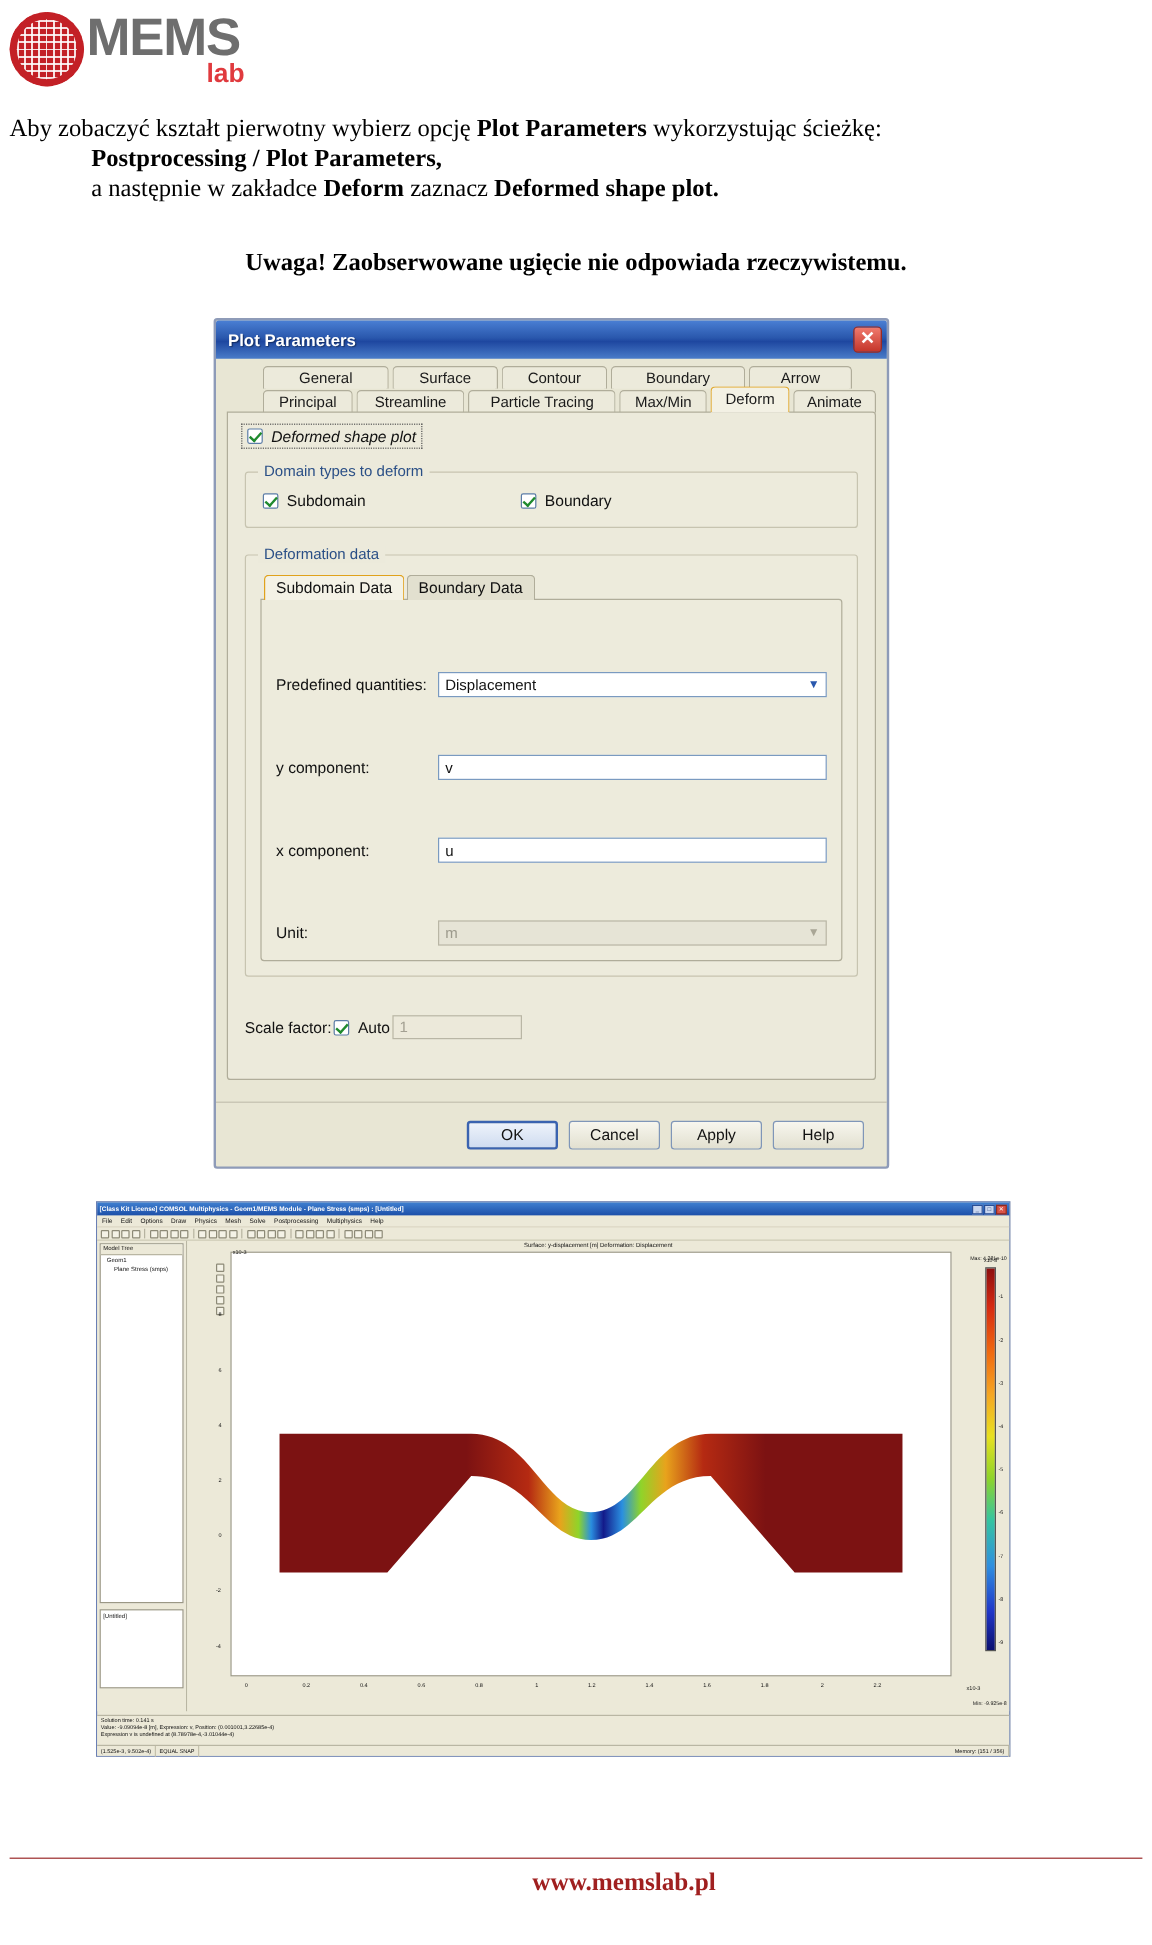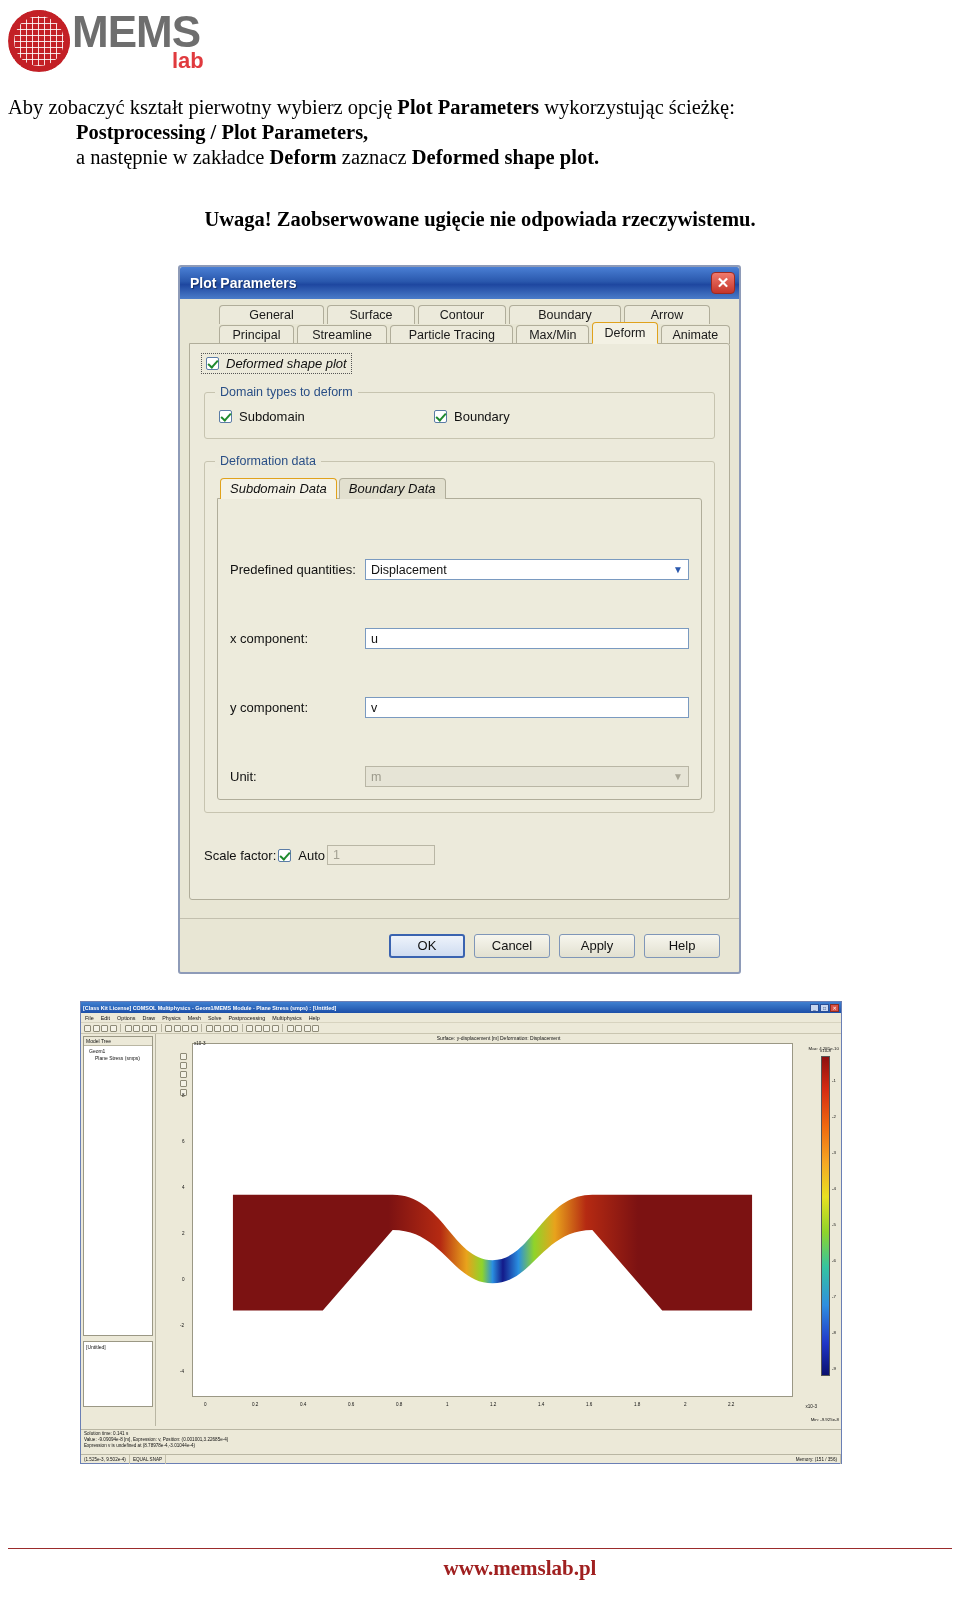--- a/index.html
+++ b/index.html
@@ -73,21 +73,21 @@
 
   
   .group { border:1px solid #c7c4b0; border-radius:3px; margin-top:12px; position:relative;
     background:#edebdc; padding:16px 14px 14px; }
   .group > .glabel { position:absolute; top:-8px; left:10px; background:#eceadb; padding:0 5px;
     font-size:12.5px; color:#2a4f86; }
   .grow { display:flex; align-items:center; }
   .grow .cbrow:first-child { width:215px; }
 
   
-  .innertabs { display:flex; gap:2px; padding-left:3px;font-style:italic; }
+  .innertabs { display:flex; gap:2px; padding-left:3px; }
   .itab { font-size:13px; padding:2px 9px 3px; border:1px solid #b0ad9a; border-bottom:none;
     background:#e2e0cf; border-radius:4px 4px 0 0; cursor:pointer; color:#111; }
   .itab.active { background:#f4f2e6; border-color:#e0a21c; position:relative; z-index:2; }
   .ipane { border:1px solid #b0ad9a; background:#edebdc; border-radius:0 3px 3px 3px;
     margin-top:-1px; padding:14px 12px 10px 12px; }
 
   .frow { display:flex; align-items:center; height:25px; margin-bottom:4px;margin-top:44px; }
   .flabel { width:135px; font-size:13px; color:#111; }
   .finput { flex:1; height:21px; background:#fff; border:1px solid #7a9ac0; font-size:12.5px;
     color:#111; padding:2px 5px; line-height:16px; }
@@ -242,26 +242,26 @@
 
         <div class="ipane">
           <div class="frow">
             <div class="flabel">Predefined quantities:</div>
             <div class="fselect">
               <span>Displacement</span>
               <span class="caret">▼</span>
             </div>
           </div>
           <div class="frow">
+            <div class="flabel">y component:</div>
+            <div class="finput">v</div>
+          </div>
+          <div class="frow">
             <div class="flabel">x component:</div>
             <div class="finput">u</div>
-          </div>
-          <div class="frow">
-            <div class="flabel">y component:</div>
-            <div class="finput">v</div>
           </div>
           <div class="frow" style="margin-bottom:0;">
             <div class="flabel">Unit:</div>
             <div class="fselect disabled">
               <span>m</span>
               <span class="caret dim">▼</span>
             </div>
           </div>
         </div>
       </div>

